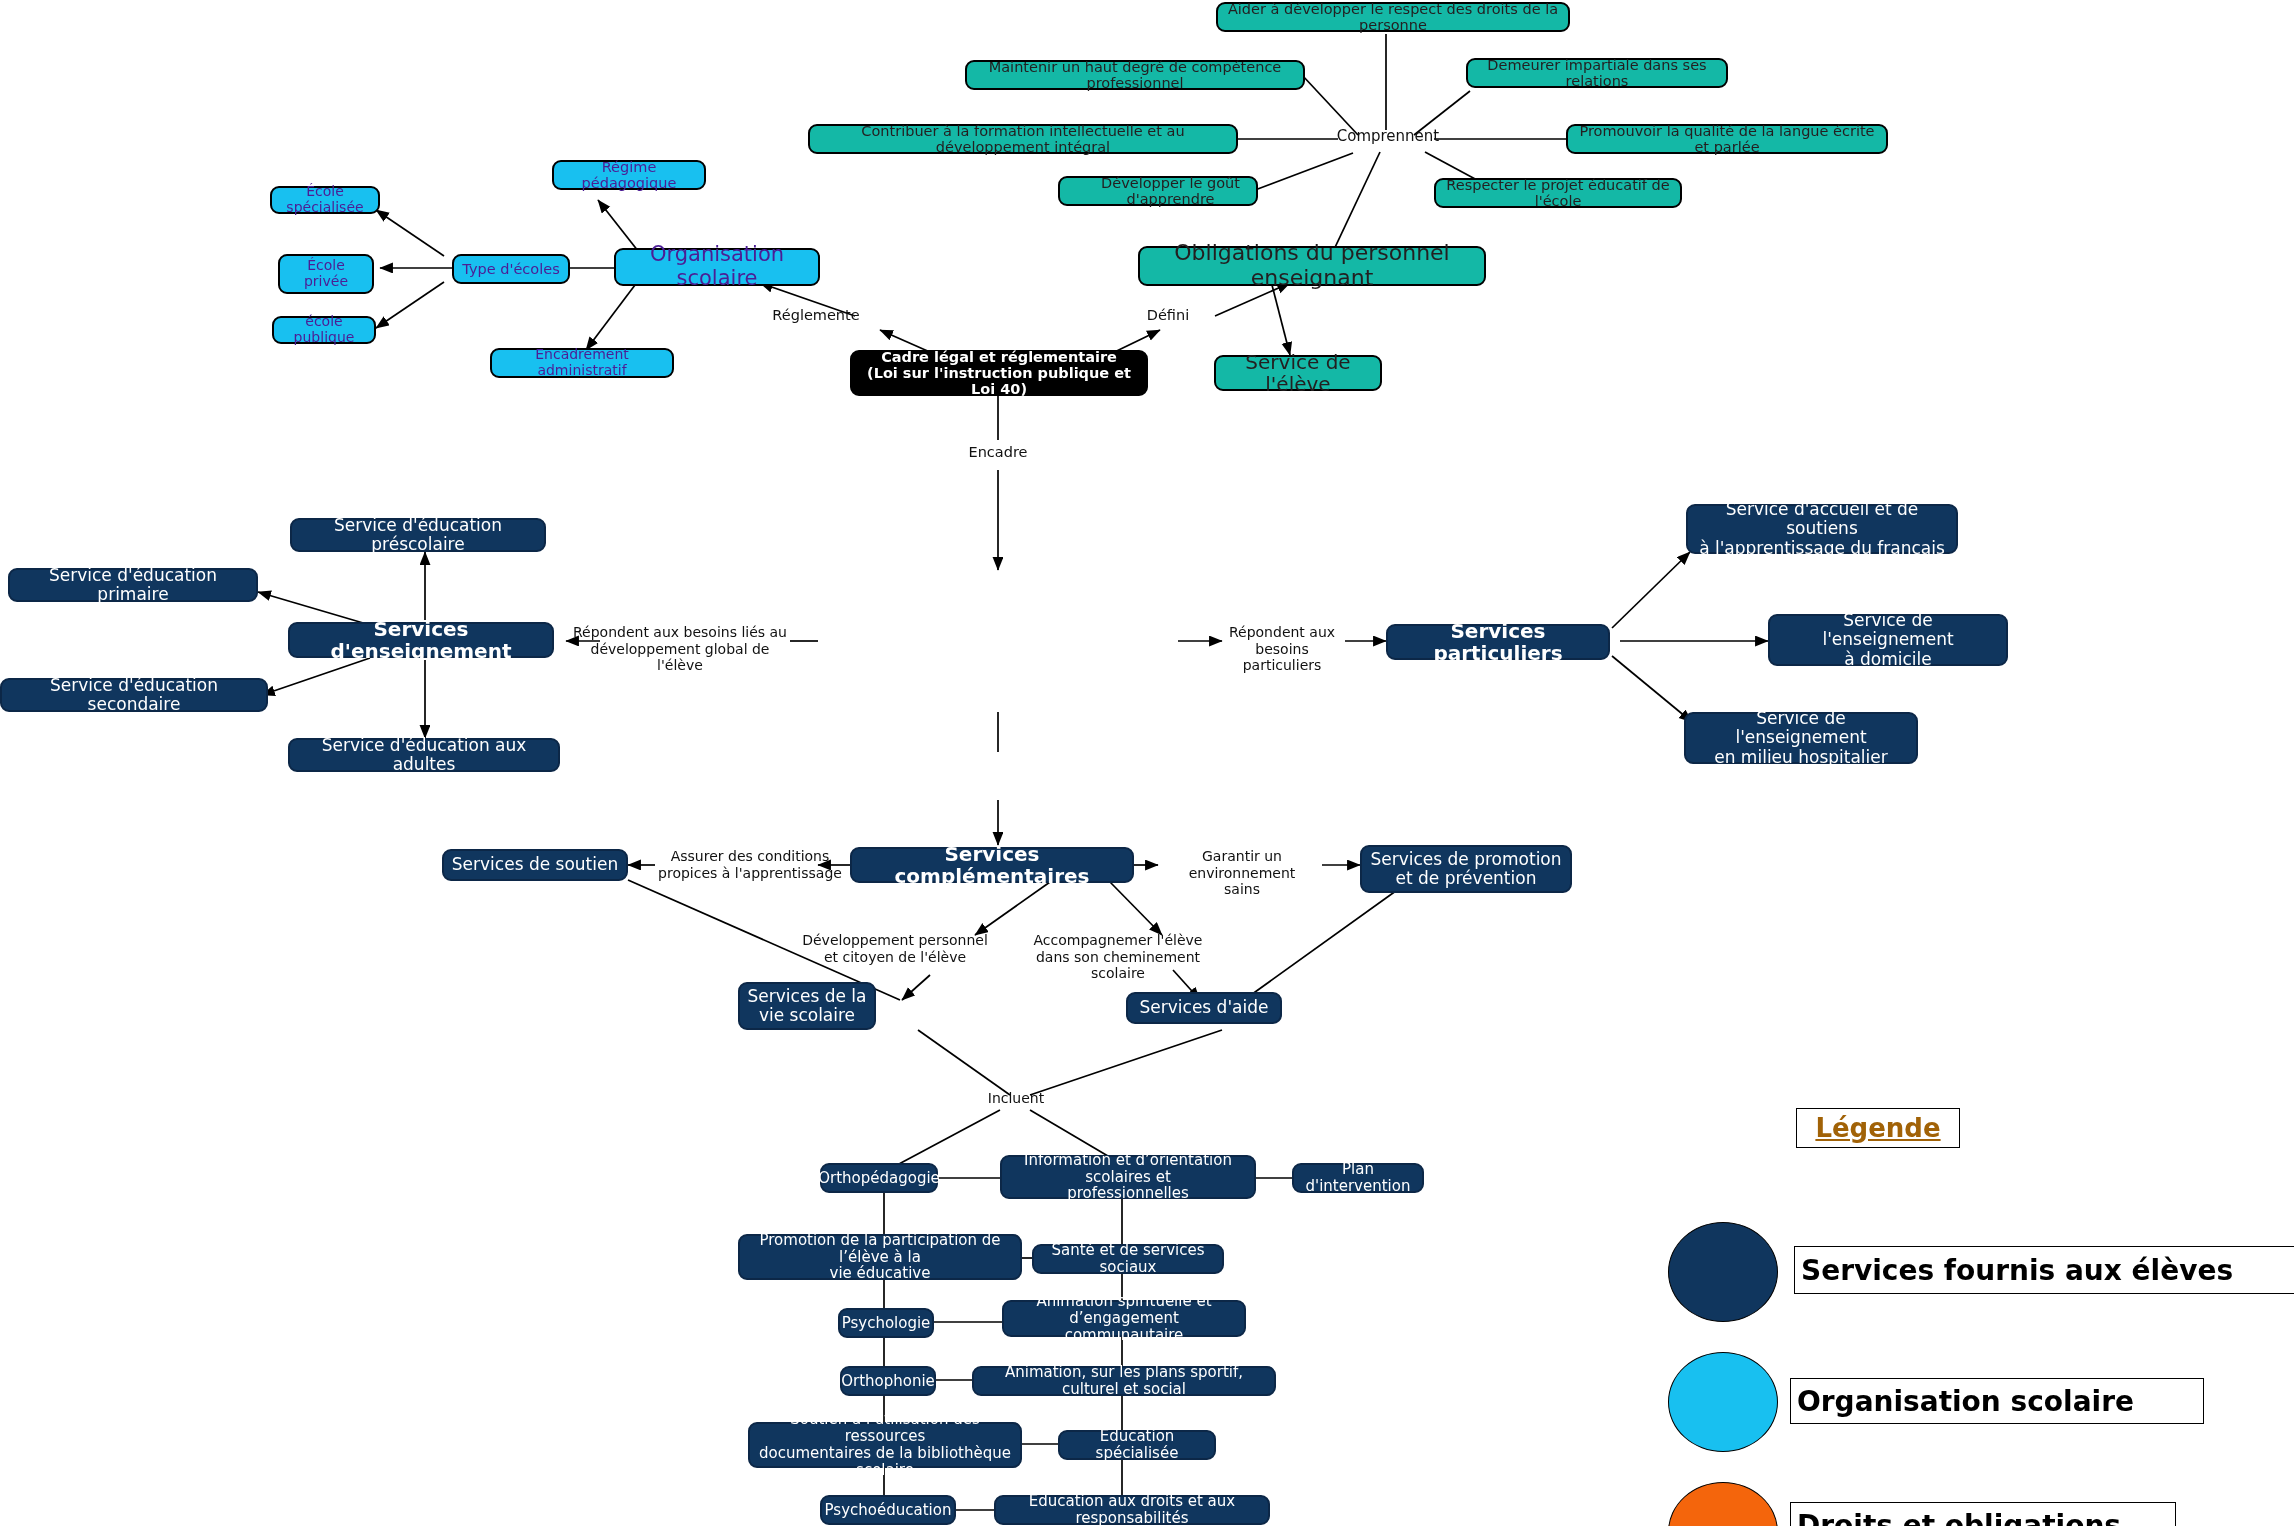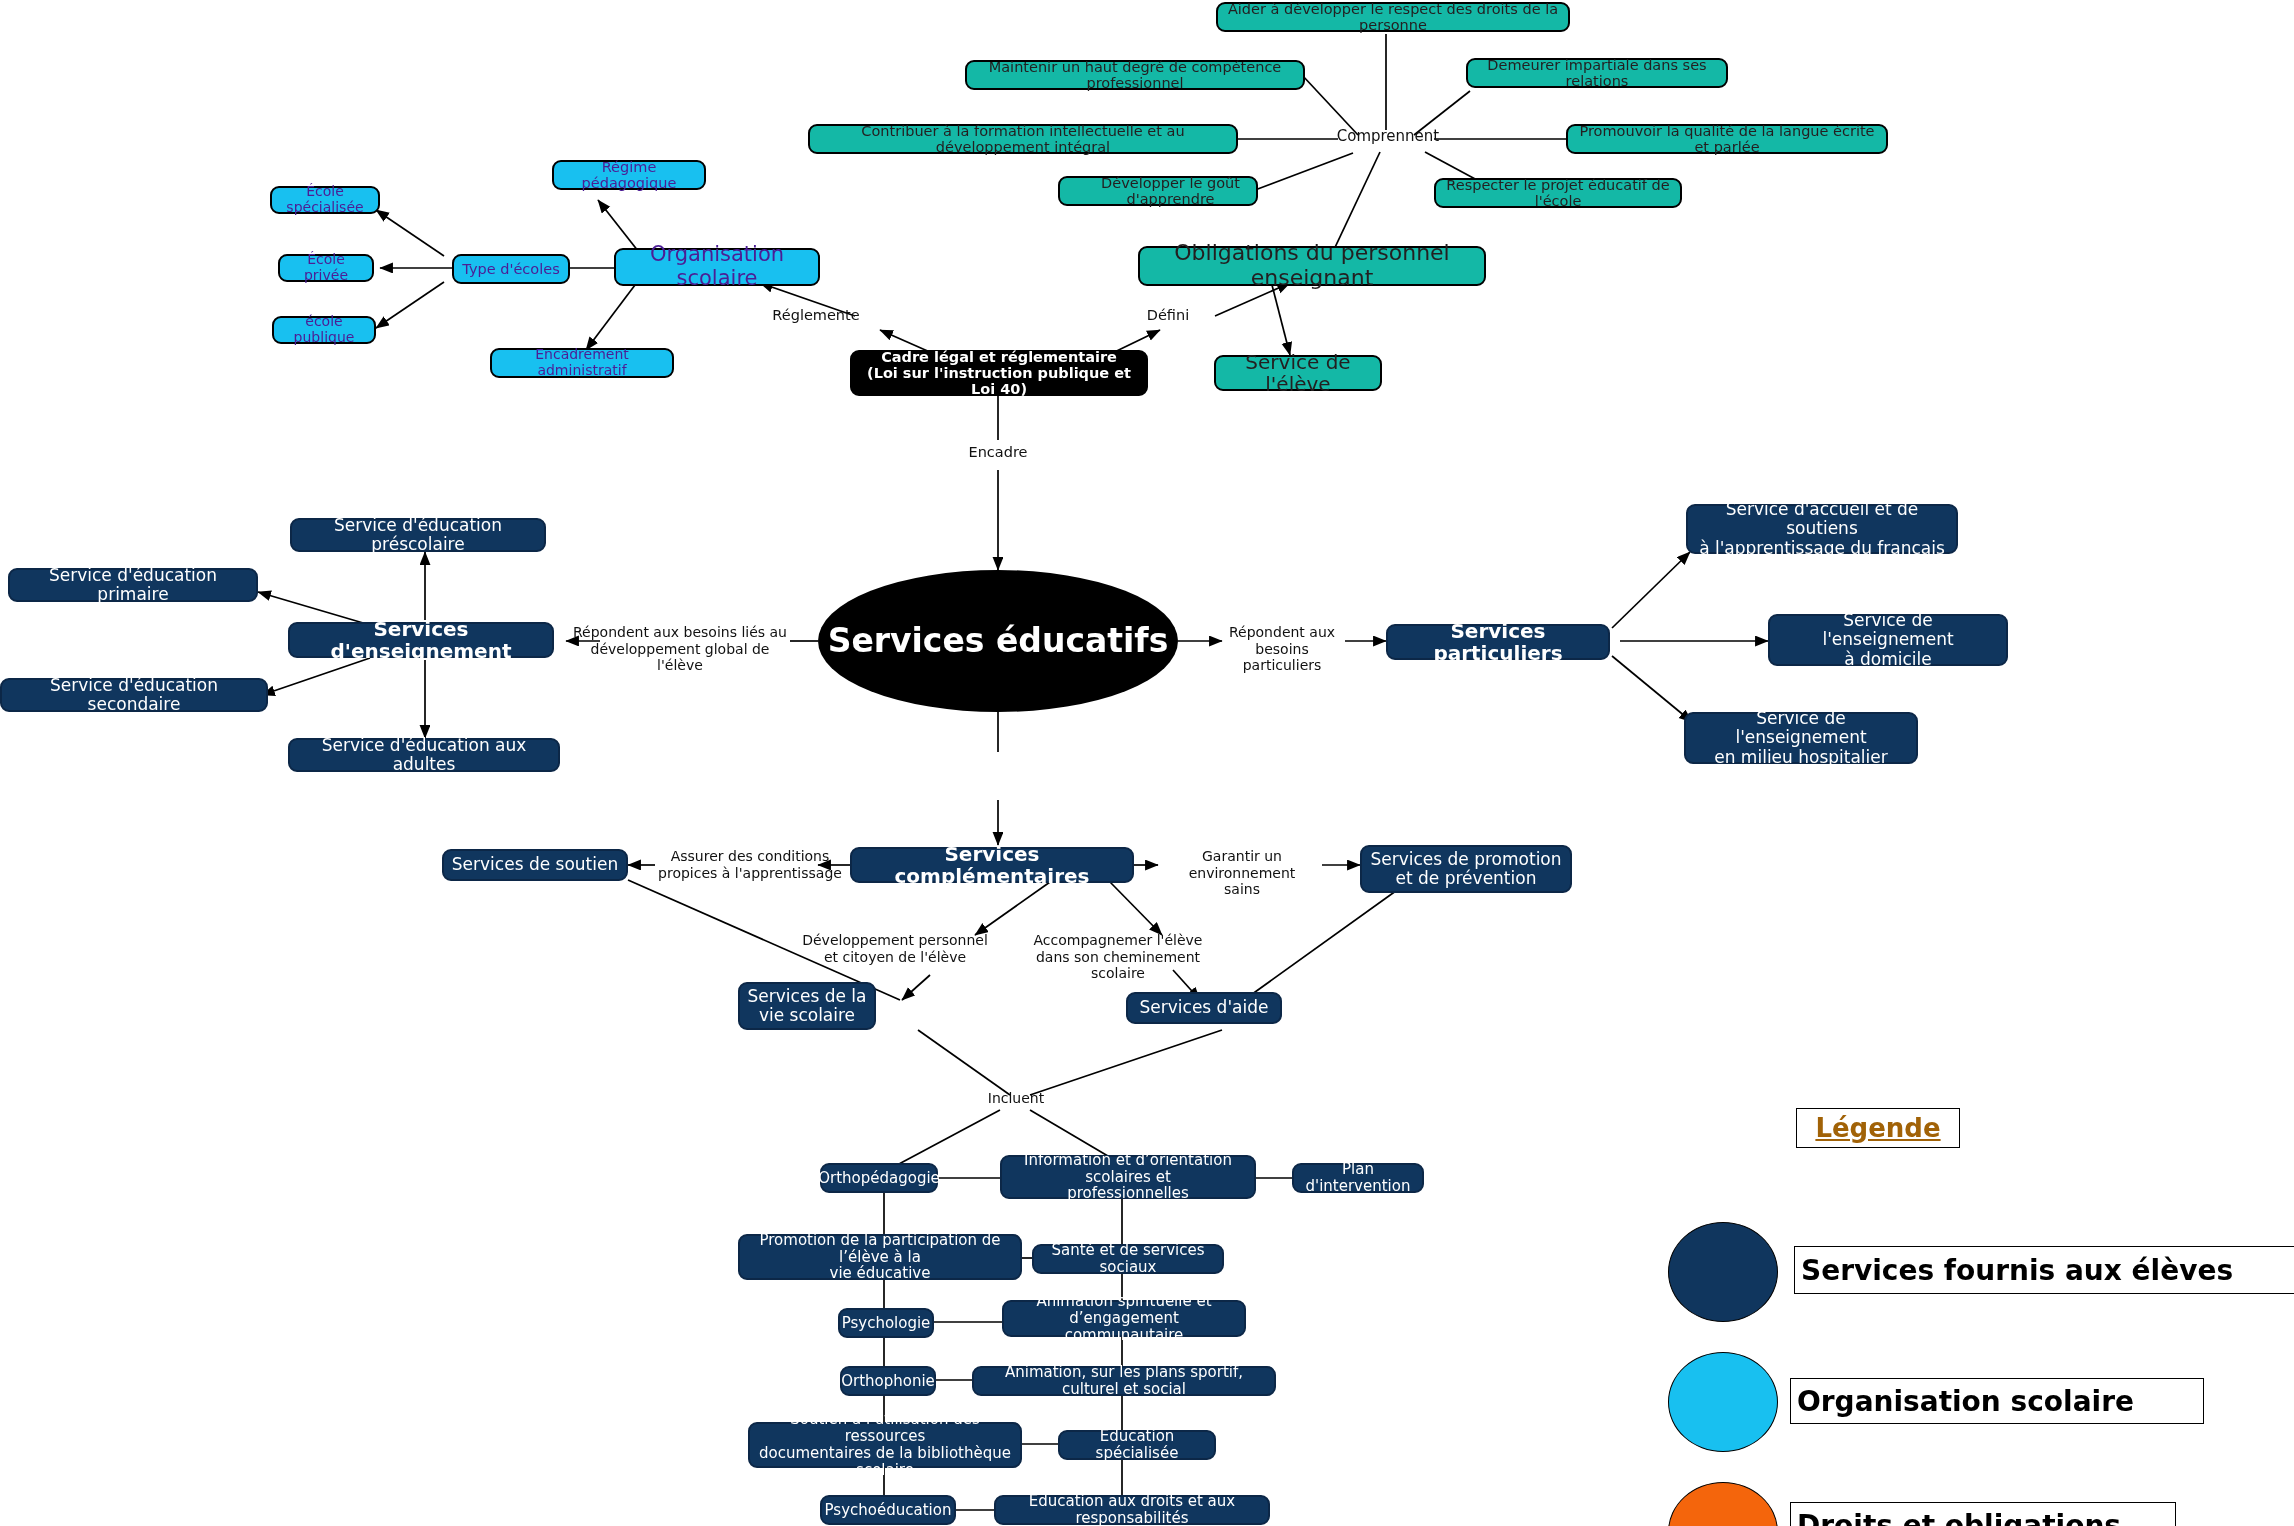--- a/index.html
+++ b/index.html
@@ -143,42 +143,41 @@
   <div class="elabel" style="left:1336px;top:128px;width:104px;font-size:15px;">Comprennent</div>
 
   <div class="node orange" style="left:1138px;top:246px;width:348px;height:40px;font-size:22px;">Obligations du personnel enseignant</div>
 
   <div class="node orange" style="left:1214px;top:355px;width:168px;height:36px;font-size:20px;">Service de l'élève</div>
 
   <div class="node cyan" style="left:552px;top:160px;width:154px;height:30px;font-size:14.5px;">Régime pédagogique</div>
 
   <div class="node cyan" style="left:270px;top:186px;width:110px;height:28px;font-size:14px;">École spécialisée</div>
 
-  <div class="node cyan" style="left:278px;top:254px;width:96px;height:28px;font-size:14px;">École privée</div>
+  <div class="node cyan" style="left:278px;top:254px;width:96px;height:40px;font-size:14px;">École privée</div>
 
   <div class="node cyan" style="left:272px;top:316px;width:104px;height:28px;font-size:14px;">école publique</div>
 
   <div class="node cyan" style="left:452px;top:254px;width:118px;height:30px;font-size:14.5px;">Type d'écoles</div>
 
   <div class="node cyan" style="left:614px;top:248px;width:206px;height:38px;font-size:21px;">Organisation scolaire</div>
 
   <div class="node cyan" style="left:490px;top:348px;width:184px;height:30px;font-size:14px;">Encadrement administratif</div>
 
   <div class="elabel" style="left:756px;top:307px;width:120px;font-size:14.5px;">Réglemente</div>
 
   <div class="elabel" style="left:1118px;top:307px;width:100px;font-size:14.5px;">Défini</div>
 
   <div class="node black" style="left:850px;top:350px;width:298px;height:46px;flex-direction:column;font-size:14.5px;">
     <span>Cadre légal et réglementaire</span>
     <span>(Loi sur l'instruction publique et Loi 40)</span>
   </div>
 
   <div class="elabel" style="left:950px;top:444px;width:96px;font-size:14.5px;">Encadre</div>
 
-  <div class="node black ellipse" style="left:818px;top:570px;width:360px;height:142px;font-size:33px;border:none;">Services éducatifs</div>
 
   <div class="node navy" style="left:290px;top:518px;width:256px;height:34px;font-size:17px;">Service d'éducation préscolaire</div>
 
   <div class="node navy" style="left:8px;top:568px;width:250px;height:34px;font-size:17px;">Service d'éducation primaire</div>
 
   <div class="node navy" style="left:0px;top:678px;width:268px;height:34px;font-size:17px;">Service d'éducation secondaire</div>
 
   <div class="node navy" style="left:288px;top:738px;width:272px;height:34px;font-size:17px;">Service d'éducation aux adultes</div>
 
   <div class="node navy" style="left:288px;top:622px;width:266px;height:36px;font-size:20px;font-weight:bold;">Services d'enseignement</div>

